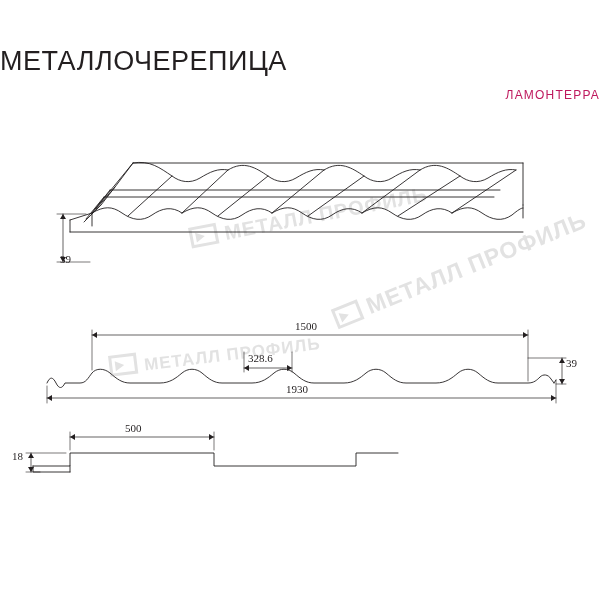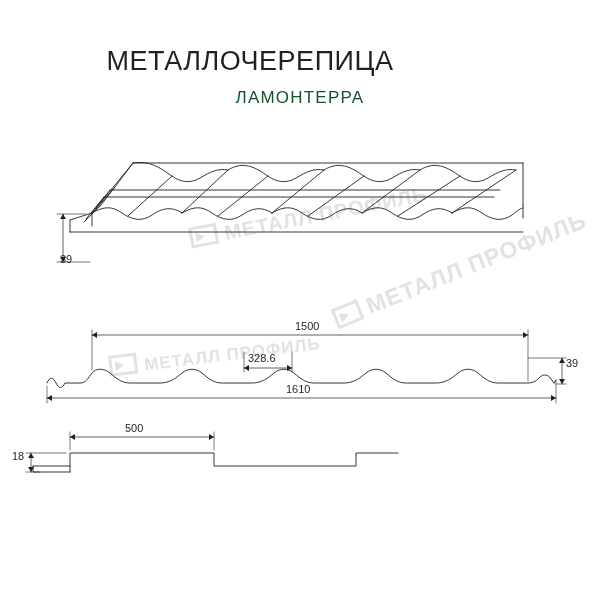--- a/index.html
+++ b/index.html
@@ -13,35 +13,35 @@
     height: 600px;
     background: #ffffff;
     font-family: "Liberation Sans", sans-serif;
     overflow: hidden;
   }
   .title {
     position: absolute;
     left: 0;
     top: 46px;
     width: 500px;
-    text-align: center;
+    text-align: left;
     font-size: 27px;
     letter-spacing: 0.5px;
     color: #231f20;
     font-weight: 400;
   }
   .subtitle {
     position: absolute;
     left: 0;
     top: 88px;
     width: 600px;
-    text-align: center;
-    font-size: 17px;
+    text-align: right;
+    font-size: 12px;
     letter-spacing: 1.2px;
-    color: #14532d;
+    color: #be185d;
   }
   svg.layer {
     position: absolute;
     left: 0;
     top: 0;
   }
   .wm {
     position: absolute;
     pointer-events: none;
     color: #e2e2e2;
@@ -68,21 +68,21 @@
     position: absolute;
     left: 3px; top: 3px;
     border-left: 9px solid #e2e2e2;
     border-top: 5px solid transparent;
     border-bottom: 5px solid transparent;
   }
   .dimtext {
     position: absolute;
     font-size: 11px;
     color: #231f20;
-    font-family: Liberation Sans, sans-serif;
+    font-family: Liberation Serif, serif;
     white-space: nowrap;
   }
 </style>
 </head>
 <body>
 
 <div id="page">
 
   <div class="title">МЕТАЛЛОЧЕРЕПИЦА</div>
   <div class="subtitle">ЛАМОНТЕРРА</div>
@@ -238,18 +238,18 @@
         <path d="M28,458 L31,453 L34,458" fill="#231f20" stroke="none"></path>
         <path d="M28,467 L31,472 L34,467" fill="#231f20" stroke="none"></path>
       </g>
 
     </g>
   </svg>
 
   <div class="dimtext" style="left:60px; top:253px;">39</div>
   <div class="dimtext" style="left:295px; top:320px;">1500</div>
   <div class="dimtext" style="left:248px; top:352px;">328.6</div>
-  <div class="dimtext" style="left:286px; top:383px;">1610</div>
+  <div class="dimtext" style="left:286px; top:383px;">1930</div>
   <div class="dimtext" style="left:566px; top:357px;">39</div>
   <div class="dimtext" style="left:125px; top:422px;">500</div>
   <div class="dimtext" style="left:12px; top:450px;">18</div>
 
 </div>
 
 </body></html>

